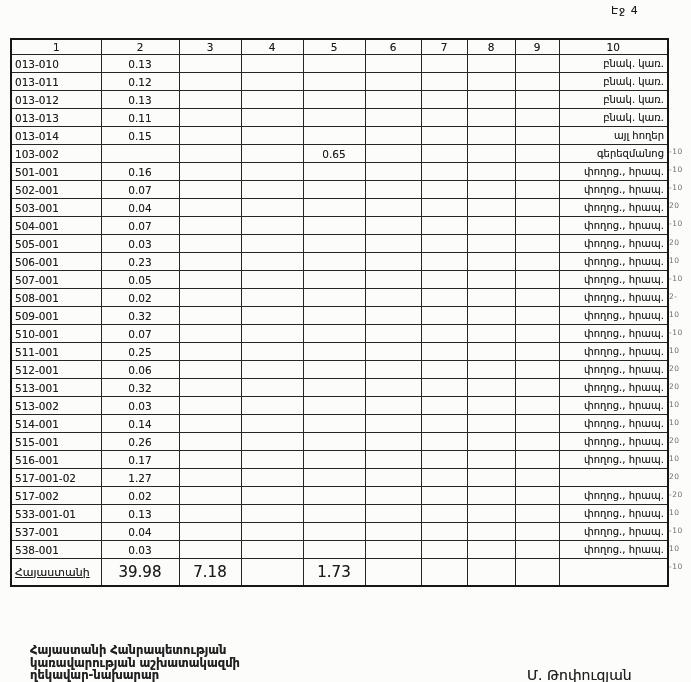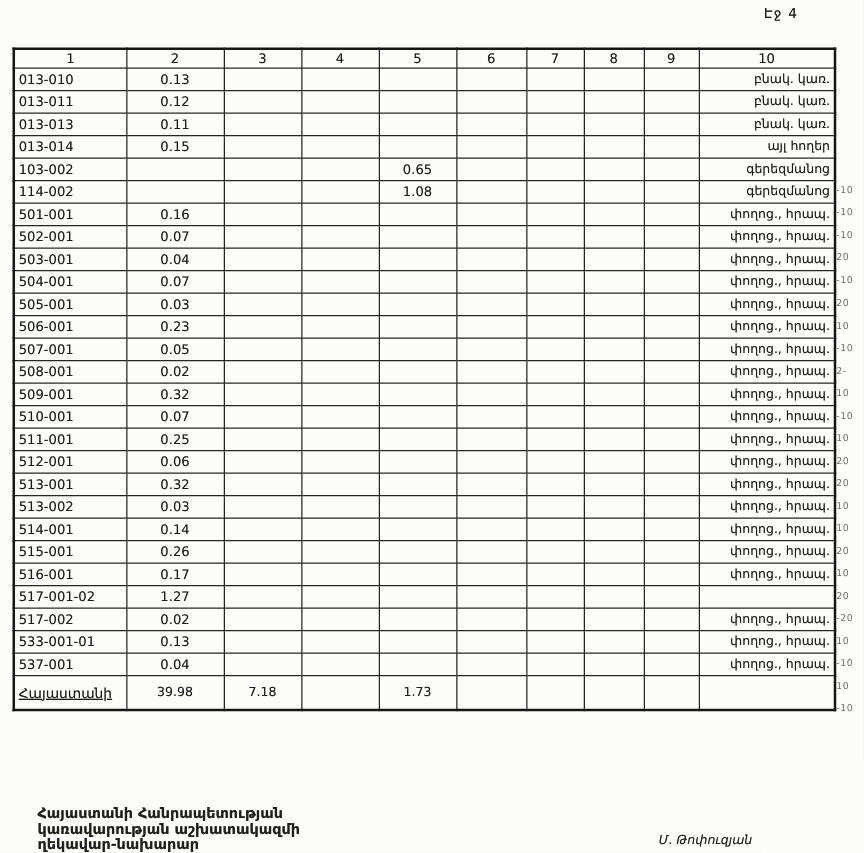--- a/index.html
+++ b/index.html
@@ -27,38 +27,38 @@
     border: 2px solid #161616;
   }
   .doc-table th, .doc-table td {
     border: 1px solid #262626;
     padding: 0 3px;
     white-space: nowrap; overflow: hidden;
     font-weight: normal;
   }
   thead th { height: 14px; font-size: 10.5px; text-align: center; }
   tbody td { height: 17px; font-size: 10.5px; }
-  tfoot td { height: 26px; font-size: 10px; vertical-align: middle; }
+  tfoot td { height: 26px; font-size: 15px; vertical-align: middle; }
   .col-code { text-align: left; padding-left: 4px; }
   .col-num  { text-align: center; }
   .col-note { text-align: right; font-size: 10px; padding-left: 3px; }
   .total-label { text-decoration: underline; padding-left: 7px; font-size: 11px; }
   .marks { position: absolute; left: 669px; top: 0; width: 22px; height: 682px; }
   .mark {
     position: absolute; left: 0;
     font-size: 7.5px; color: #6e6e6e;
     text-shadow: none; letter-spacing: 0.5px;
   }
   .footer {
     position: absolute; left: 30px; top: 644px;
     font-size: 11.5px; line-height: 12.6px; color: #202020; font-weight: bold;
   }
   .signature {
     position: absolute; left: 527px; top: 667px;
-    font-size: 10px; color: #202020; font-style: italic;
+    font-size: 14px; color: #202020;
   }
 </style>
 </head>
 <body>
 
 <div class="page">
 
   <div class="page-label">Էջ 4</div>
 
   <table class="doc-table">
@@ -107,20 +107,32 @@
           <td class="col-num"></td>
           <td class="col-num"></td>
           <td class="col-num"></td>
           <td class="col-num"></td>
           <td class="col-num"></td>
           <td class="col-num"></td>
           <td class="col-num"></td>
           <td class="col-note">բնակ. կառ.</td>
         </tr>
         <tr>
+          <td class="col-code">013-012</td>
+          <td class="col-num">0.13</td>
+          <td class="col-num"></td>
+          <td class="col-num"></td>
+          <td class="col-num"></td>
+          <td class="col-num"></td>
+          <td class="col-num"></td>
+          <td class="col-num"></td>
+          <td class="col-num"></td>
+          <td class="col-note">բնակ. կառ.</td>
+        </tr>
+        <tr>
           <td class="col-code">013-013</td>
           <td class="col-num">0.11</td>
           <td class="col-num"></td>
           <td class="col-num"></td>
           <td class="col-num"></td>
           <td class="col-num"></td>
           <td class="col-num"></td>
           <td class="col-num"></td>
           <td class="col-num"></td>
           <td class="col-note">բնակ. կառ.</td>
@@ -143,32 +155,20 @@
           <td class="col-num"></td>
           <td class="col-num"></td>
           <td class="col-num">0.65</td>
           <td class="col-num"></td>
           <td class="col-num"></td>
           <td class="col-num"></td>
           <td class="col-num"></td>
           <td class="col-note">գերեզմանոց</td>
         </tr>
         <tr>
-          <td class="col-code">114-002</td>
-          <td class="col-num"></td>
-          <td class="col-num"></td>
-          <td class="col-num"></td>
-          <td class="col-num">1.08</td>
-          <td class="col-num"></td>
-          <td class="col-num"></td>
-          <td class="col-num"></td>
-          <td class="col-num"></td>
-          <td class="col-note">գերեզմանոց</td>
-        </tr>
-        <tr>
           <td class="col-code">501-001</td>
           <td class="col-num">0.16</td>
           <td class="col-num"></td>
           <td class="col-num"></td>
           <td class="col-num"></td>
           <td class="col-num"></td>
           <td class="col-num"></td>
           <td class="col-num"></td>
           <td class="col-num"></td>
           <td class="col-note">փողոց., հրապ.</td>
@@ -397,20 +397,32 @@
           <td class="col-num"></td>
           <td class="col-num"></td>
           <td class="col-num"></td>
           <td class="col-num"></td>
           <td class="col-num"></td>
           <td class="col-note">փողոց., հրապ.</td>
         </tr>
         <tr>
           <td class="col-code">537-001</td>
           <td class="col-num">0.04</td>
+          <td class="col-num"></td>
+          <td class="col-num"></td>
+          <td class="col-num"></td>
+          <td class="col-num"></td>
+          <td class="col-num"></td>
+          <td class="col-num"></td>
+          <td class="col-num"></td>
+          <td class="col-note">փողոց., հրապ.</td>
+        </tr>
+        <tr>
+          <td class="col-code">538-001</td>
+          <td class="col-num">0.03</td>
           <td class="col-num"></td>
           <td class="col-num"></td>
           <td class="col-num"></td>
           <td class="col-num"></td>
           <td class="col-num"></td>
           <td class="col-num"></td>
           <td class="col-num"></td>
           <td class="col-note">փողոց., հրապ.</td>
         </tr>
       </tbody>

